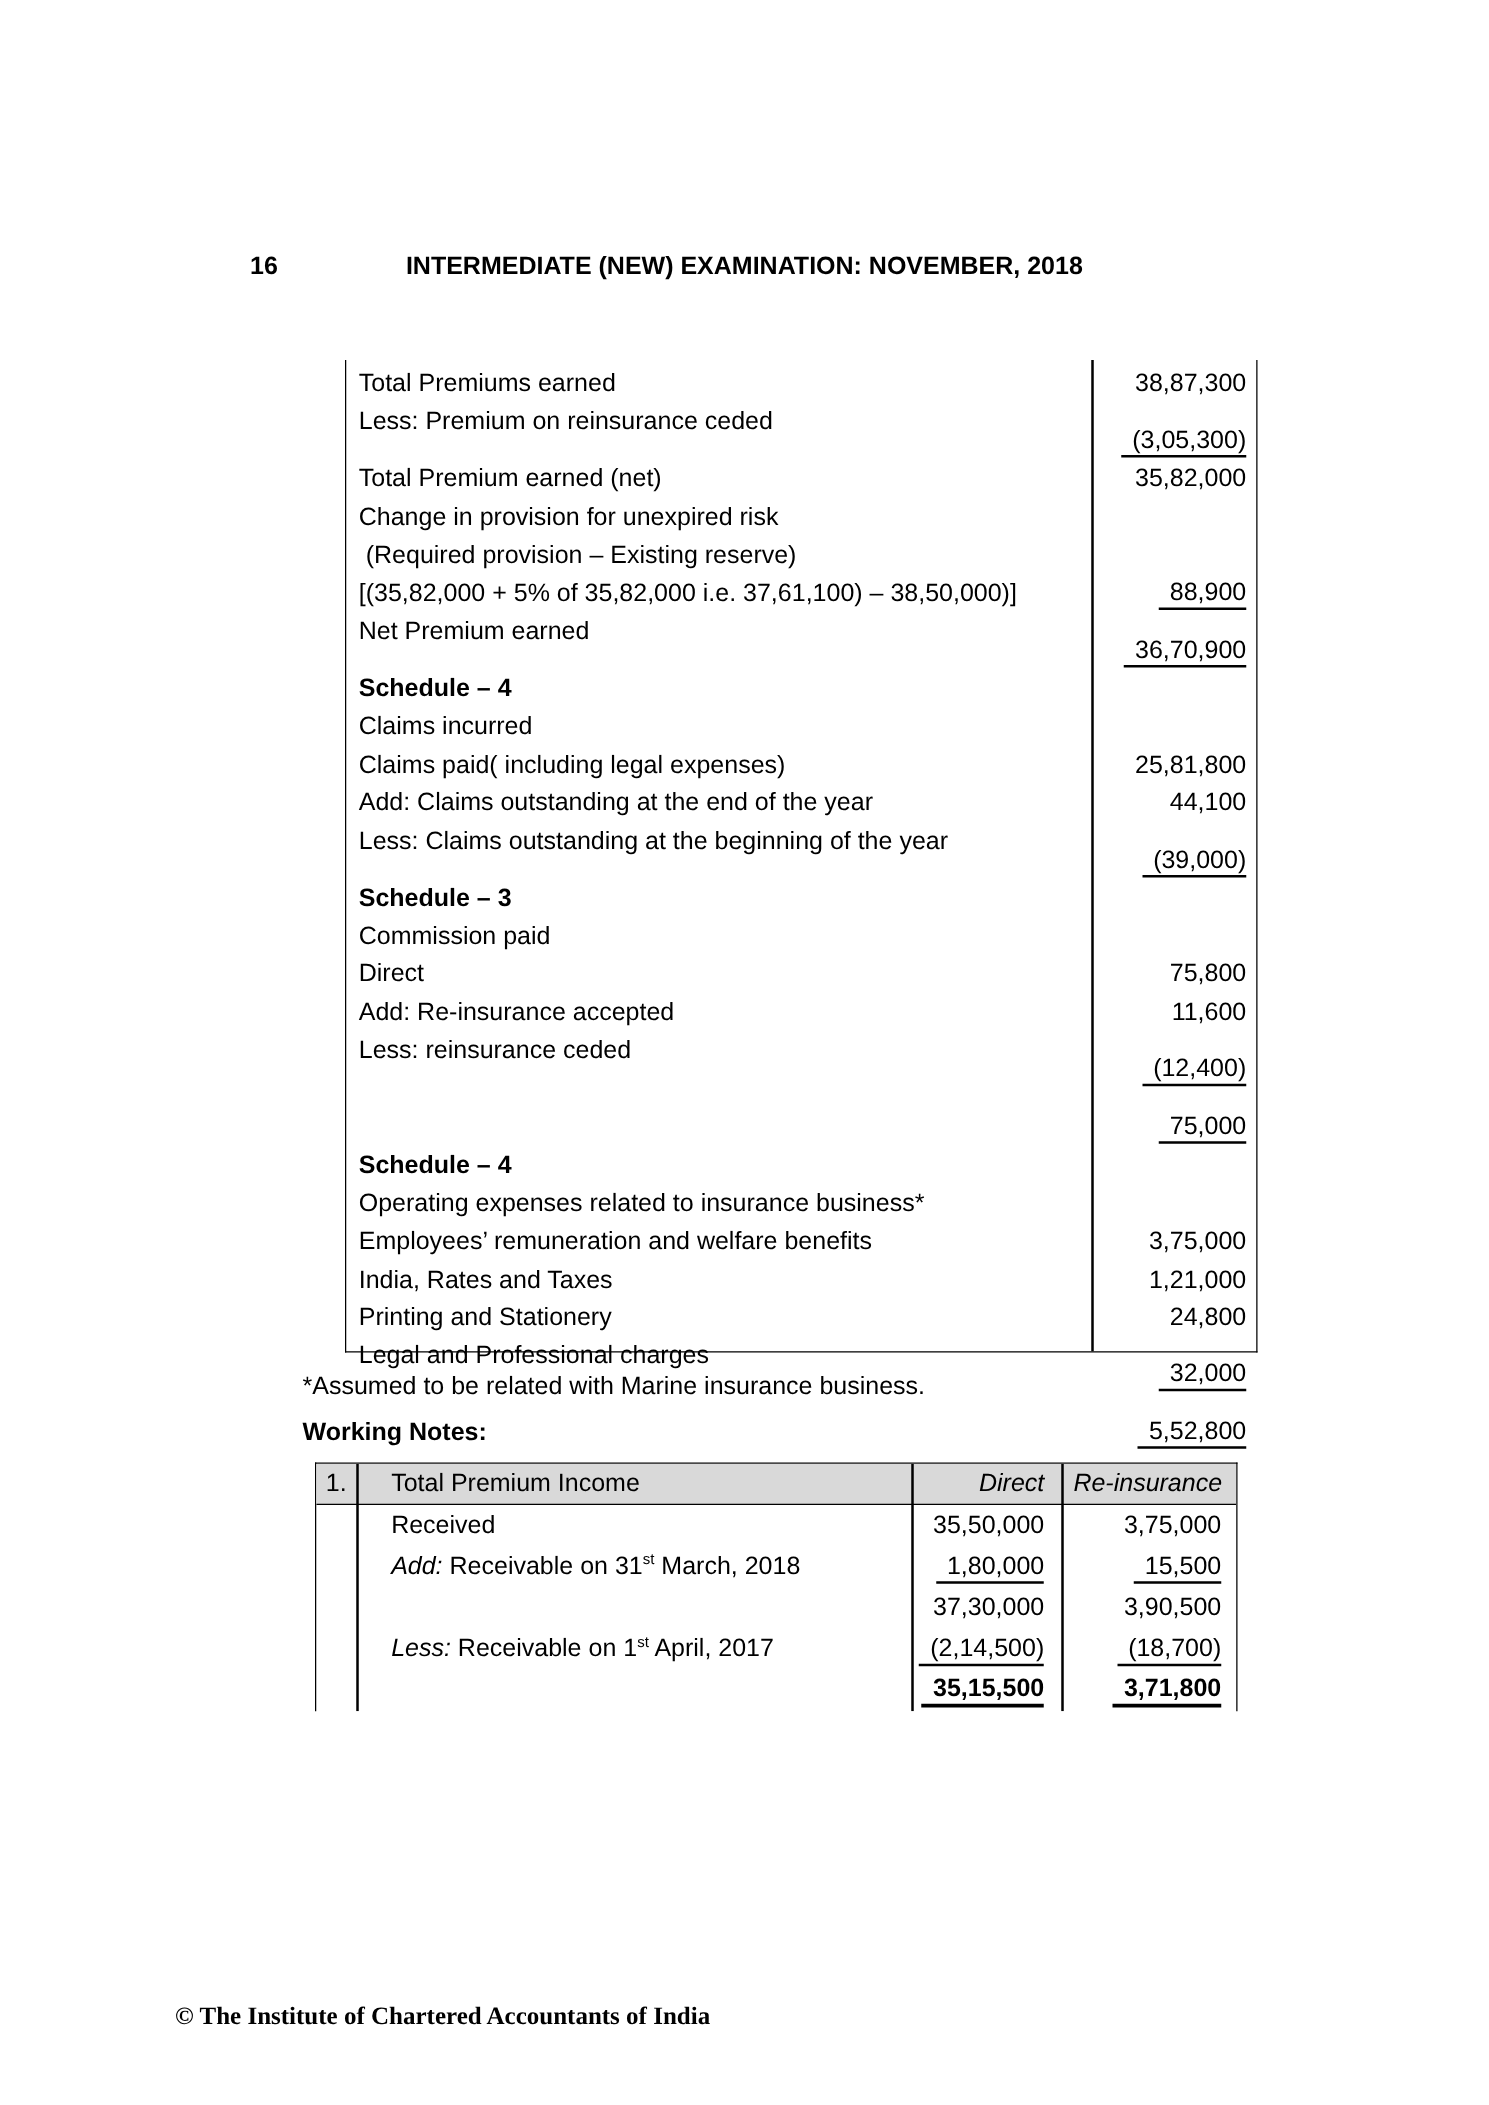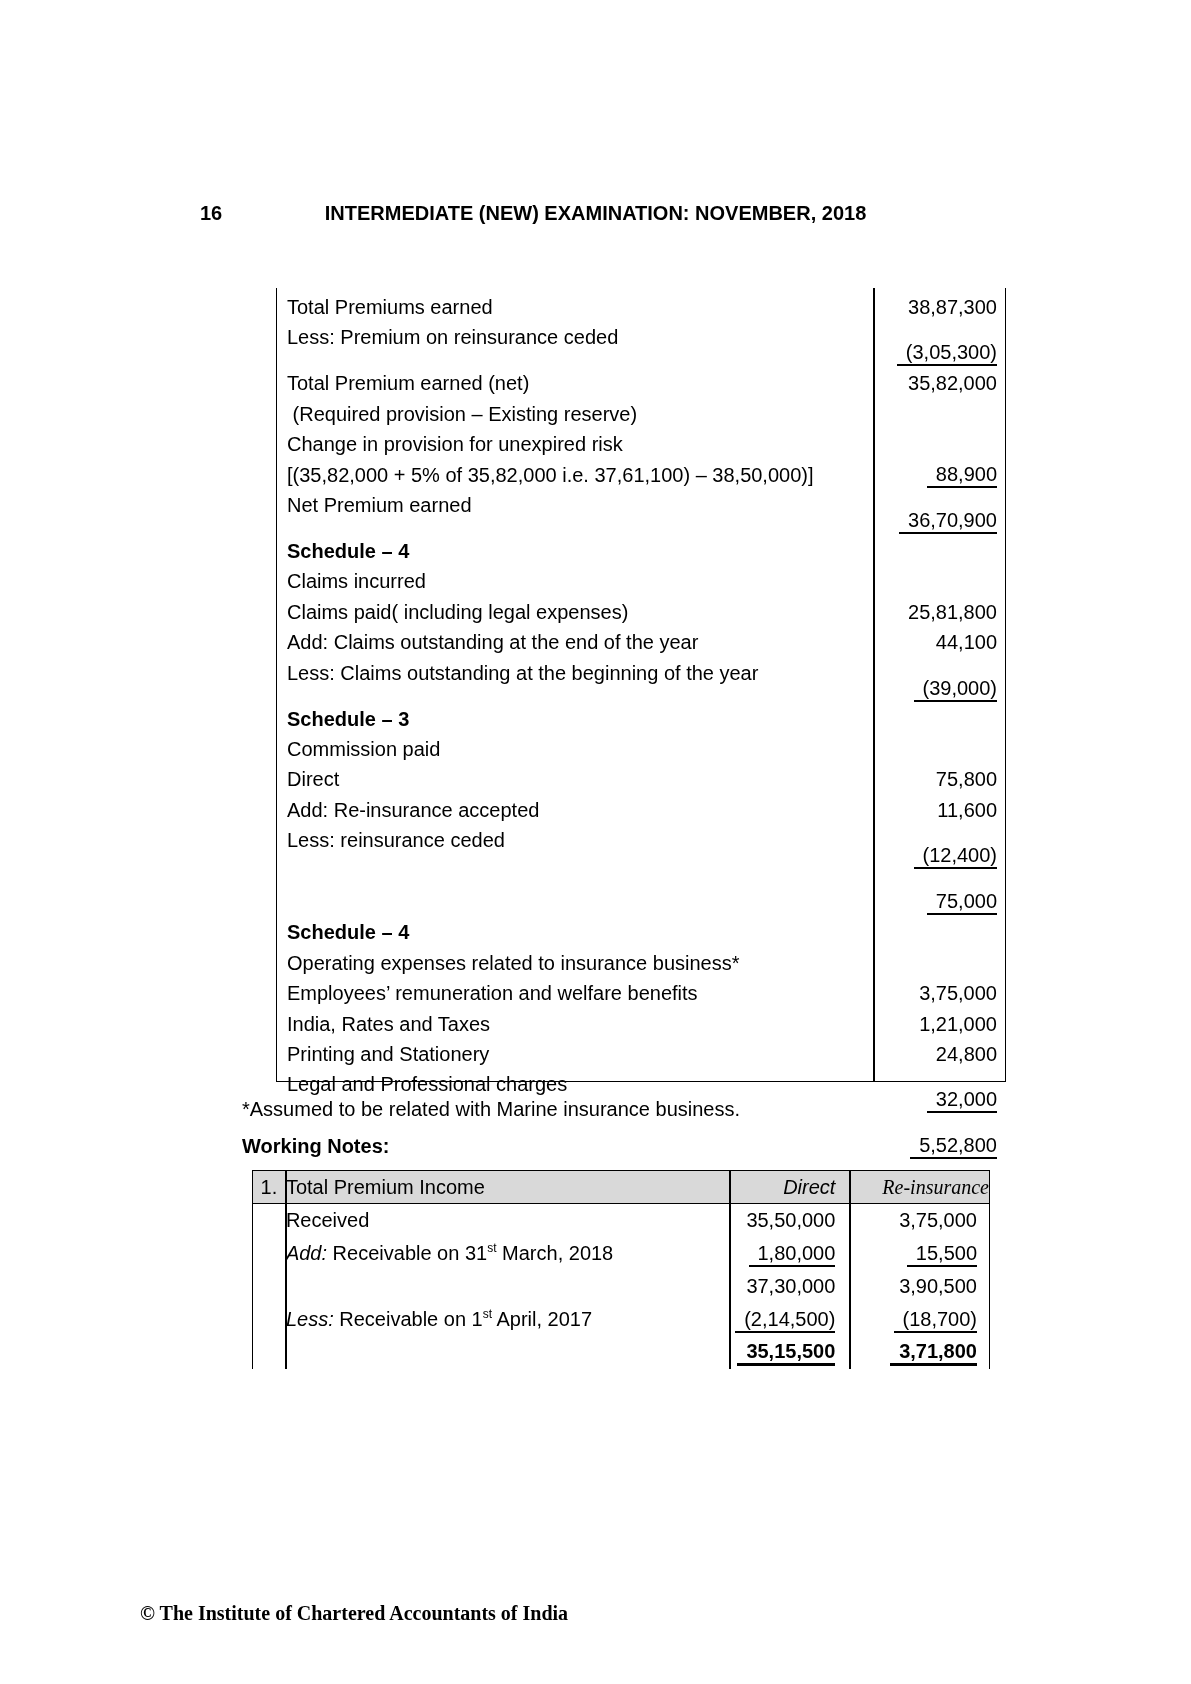--- a/index.html
+++ b/index.html
@@ -34,25 +34,25 @@
   .wn{
     position:absolute;left:252px;top:1170px;width:738px;height:199px;
     border-top:1.5px solid #000;border-left:1.5px solid #000;border-right:1.5px solid #000;
     box-sizing:border-box;overflow:hidden;
   }
   .wn .vl{position:absolute;top:0;bottom:0;width:1.5px;background:#000;}
   .wn .vl.v1{left:32px;} .wn .vl.v2{left:476px;} .wn .vl.v3{left:596px;}
   .wn-head{display:flex;height:33px;background:#d9d9d9;border-bottom:1.5px solid #000;box-sizing:border-box;align-items:center;}
   .wn-row{display:flex;height:33px;align-items:center;}
   .c-num{width:32px;text-align:center;box-sizing:border-box;}
-  .c-desc{width:444px;box-sizing:border-box;padding-left:1px;white-space:pre;}
+  .c-desc{width:444px;box-sizing:border-box;padding-left:28px;white-space:pre;}
   .c-dir{width:120px;box-sizing:border-box;text-align:right;padding-right:12px;}
   .c-re{width:142px;box-sizing:border-box;text-align:right;padding-right:12px;}
   .wn-head .c-dir{font-style:italic;}
-  .wn-head .c-re{font-style:italic;text-align:right;padding-right:0;font-family:Liberation Serif, serif;}
+  .wn-head .c-re{font-style:italic;text-align:center;padding-right:0;}
   .it{font-style:italic;}
   sup.st{font-size:12px;vertical-align:super;line-height:0;}
   .wu{display:inline-block;line-height:24px;border-bottom:2px solid #000;padding-left:9px;}
   .wu.tot{border-bottom-width:3px;font-weight:bold;text-align:center;}
 
   .footer{
     position:absolute;left:140px;top:1602px;
     font-family:"Liberation Serif",serif;font-weight:bold;font-size:20px;
   }
 </style>
@@ -75,21 +75,21 @@
           <div class="desc">Less: Premium on reinsurance ceded</div>
           <div class="amt">
             <span class="u">(3,05,300)</span>
           </div>
         </div>
         <div class="srow">
           <div class="desc">Total Premium earned (net)</div>
           <div class="amt">35,82,000</div>
         </div>
         <div class="srow">
-          <div class="desc"><div class="dline"> (Required provision – Existing reserve)</div><div class="dline">Change in provision for unexpired risk</div><div class="dline">[(35,82,000 + 5% of 35,82,000 i.e. 37,61,100) – 38,50,000)]</div></div>
+          <div class="desc"><div class="dline">Change in provision for unexpired risk</div><div class="dline"> (Required provision – Existing reserve)</div><div class="dline">[(35,82,000 + 5% of 35,82,000 i.e. 37,61,100) – 38,50,000)]</div></div>
           <div class="amt">
             <span class="u">88,900</span>
           </div>
         </div>
         <div class="srow">
           <div class="desc">Net Premium earned</div>
           <div class="amt">
             <span class="u">36,70,900</span>
           </div>
         </div>

